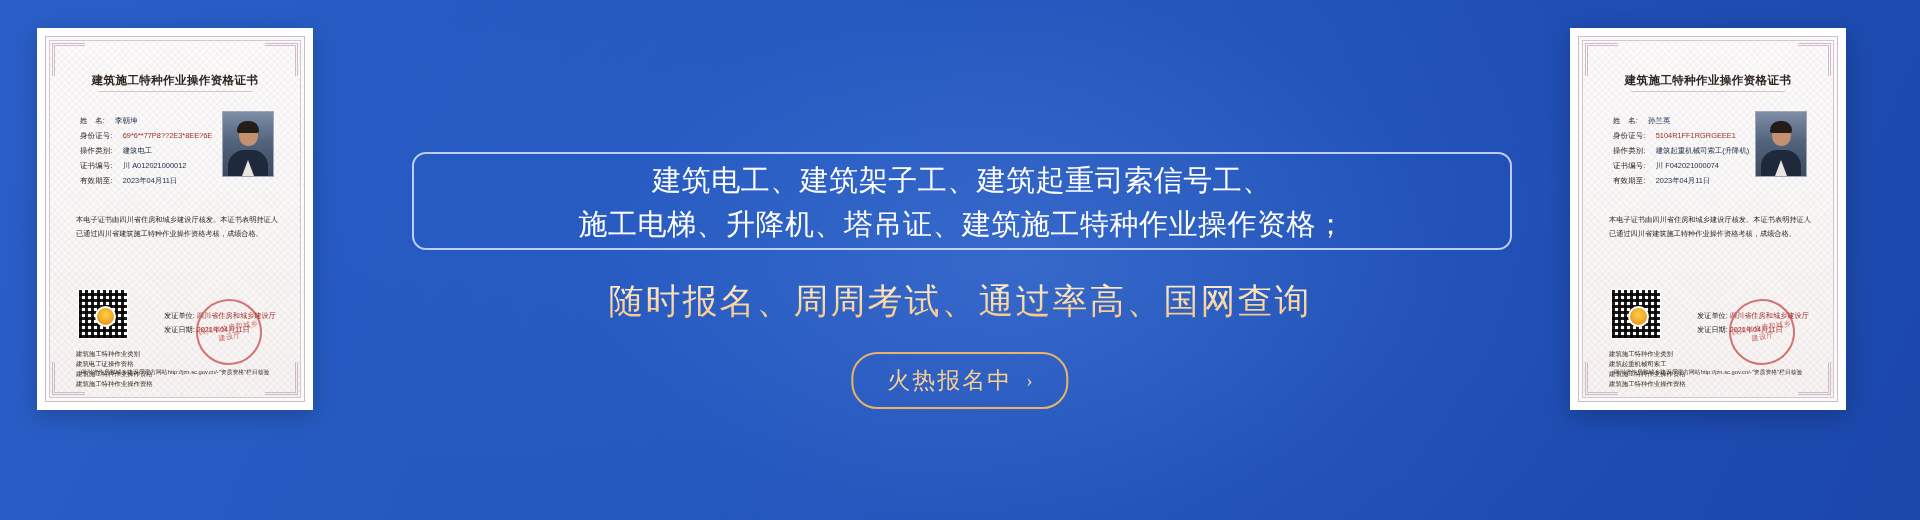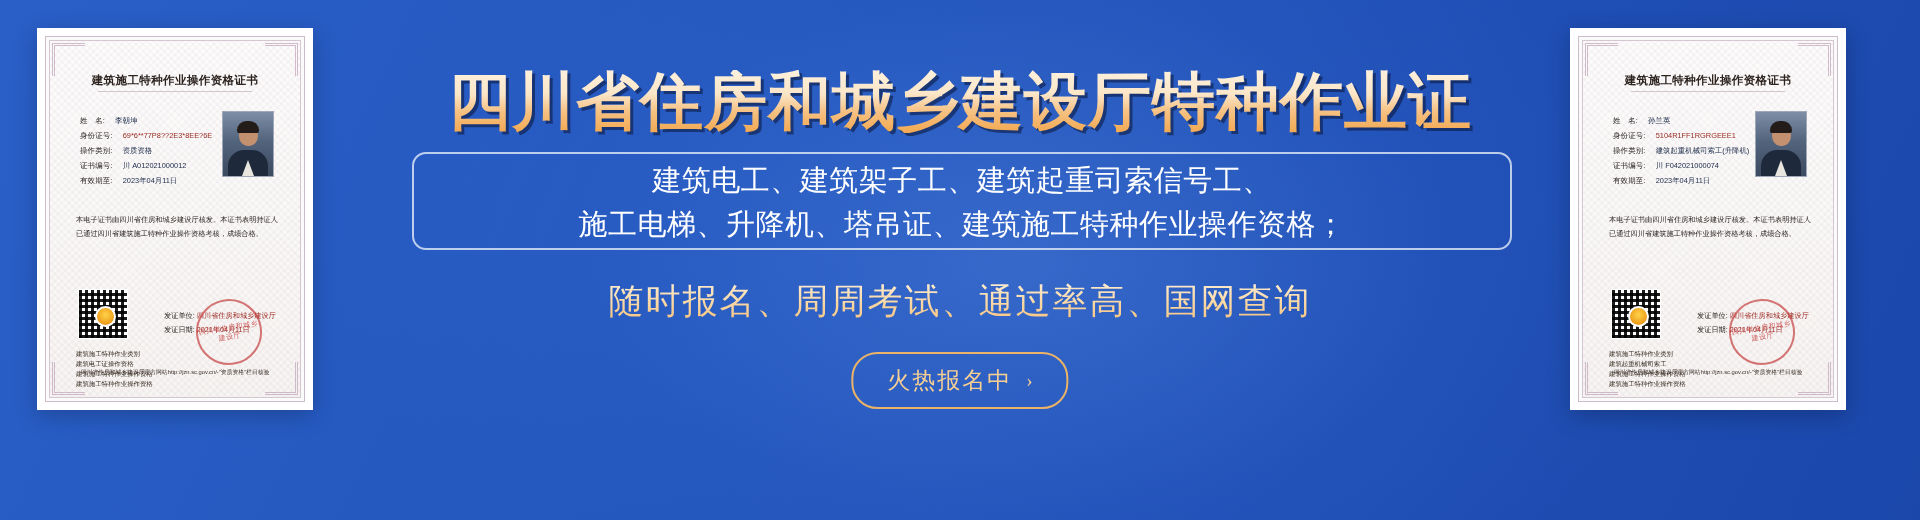--- a/index.html
+++ b/index.html
@@ -315,21 +315,21 @@
       <span class="corner c-tr"></span>
       <span class="corner c-bl"></span>
       <span class="corner c-br"></span>
 
       <div class="cert-title">建筑施工特种作业操作资格证书</div>
       <div class="cert-title-rule"></div>
 
       <div class="cert-fields">
         <span class="row"><span class="lbl">姓　名:</span> <span class="val">李朝坤</span></span>
         <span class="row"><span class="lbl">身份证号:</span> <span class="val red">69*6**77P8??2E3*8EE?6E</span></span>
-        <span class="row"><span class="lbl">操作类别:</span> <span class="val">资质资格</span></span>
+        <span class="row"><span class="lbl">操作类别:</span> <span class="val">建筑电工</span></span>
         <span class="row"><span class="lbl">证书编号:</span> <span class="val">川 A012021000012</span></span>
         <span class="row"><span class="lbl">有效期至:</span> <span class="val">2023年04月11日</span></span>
       </div>
 
       <div class="cert-photo">
         <span class="body"></span>
         <span class="shirt"></span>
         <span class="head"></span>
         <span class="hair"></span>
       </div>
@@ -353,21 +353,20 @@
         <div>建筑施工特种作业操作资格</div>
         <div>建筑施工特种作业操作资格</div>
       </div>
 
       <div class="cert-note">四川省住房和城乡建设厅官方网站http://jzn.sc.gov.cn/-"资质资格"栏目核验</div>
     </div>
   </div>
 
   <div id="center">
 
-    <div class="main-title">四川省住房和城乡建设厅特种作业证</div>
 
     <div class="info-box">
       <div class="line">建筑电工、建筑架子工、建筑起重司索信号工、</div>
       <div class="line">施工电梯、升降机、塔吊证、建筑施工特种作业操作资格；</div>
     </div>
 
     <div class="highlight-line">随时报名、周周考试、通过率高、国网查询</div>
 
     <div class="cta">
       <span class="cta-label">火热报名中</span>

